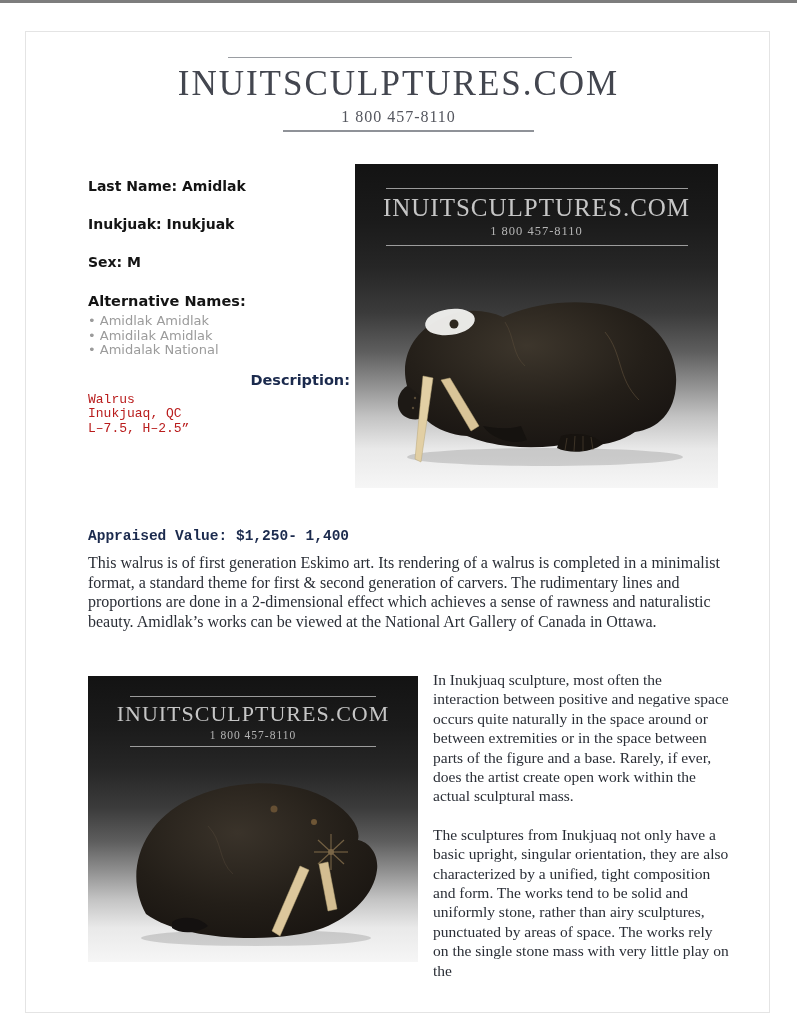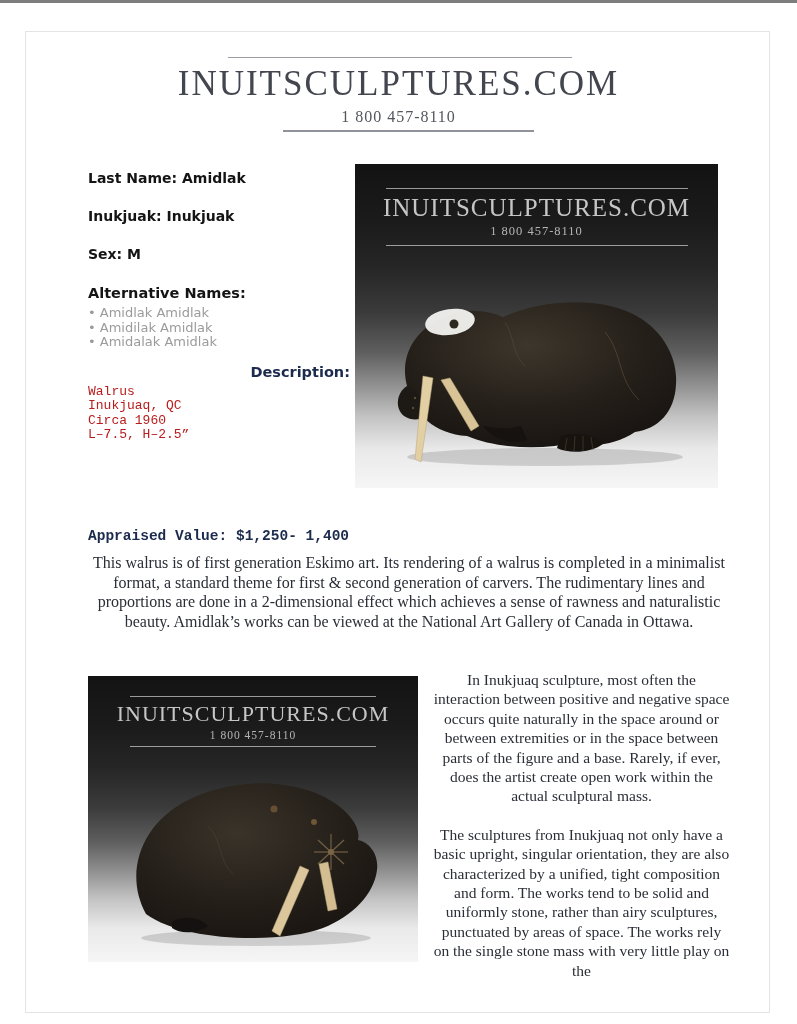--- a/index.html
+++ b/index.html
@@ -13,21 +13,21 @@
   
   .hdr-rule-top{position:absolute;left:228px;top:57px;width:344px;height:1px;background:#9a9da2;}
   .hdr-brand{position:absolute;left:0;top:64px;width:797px;text-align:center;
     font-family:"Liberation Serif",serif;font-size:35px;letter-spacing:2px;color:#43464f;}
   .hdr-phone{position:absolute;left:0;top:108px;width:797px;text-align:center;
     font-family:"Liberation Serif",serif;font-size:16px;letter-spacing:1px;color:#54565e;}
   .hdr-rule-bottom{position:absolute;left:283px;top:130px;width:251px;height:2px;background:#8f9298;}
 
   
   .details{position:absolute;left:88px;top:170px;width:262px;font-family:"DejaVu Sans",sans-serif;}
-  .field{font-size:14px;font-weight:bold;color:#141414;line-height:17px;margin:0 0 21px 0;}
+  .field{font-size:14px;font-weight:bold;color:#141414;line-height:17px;margin:8px 0 21px 0;}
   .alt-heading{font-size:14.5px;font-weight:bold;color:#141414;margin:9px 0 4px 0;line-height:18px;}
   .alt-item{font-size:13px;color:#9b9b9b;line-height:14.5px;}
   .alt-item::before{content:"• ";color:#9b9b9b;}
   .desc-heading{font-size:14.5px;font-weight:bold;color:#1b2a4d;margin:13px 0 4px 0;line-height:18px;text-align:right;}
   .desc-line{font-size:13px;color:#b91c1c;line-height:14.5px;font-family:Liberation Mono, monospace;}
 
   
   .photo{position:relative;overflow:hidden;
     background:linear-gradient(180deg,#131313 0%,#1b1b1b 18%,#262626 32%,#3b3b3b 46%,
       #5e5e5e 58%,#8f8f8f 68%,#c3c3c3 78%,#e9e9e9 88%,#f6f6f6 100%);}
@@ -43,21 +43,21 @@
   .photo1 .wm-brand{font-size:25px;margin-top:5px;}
   .photo1 .wm-phone{font-size:12.5px;margin-top:2px;margin-bottom:6px;}
   .photo2 .wm{padding-top:20px;}
   .photo2 .wm-rule{width:246px;}
   .photo2 .wm-brand{font-size:22px;margin-top:4px;}
   .photo2 .wm-phone{font-size:11.5px;margin-top:2px;margin-bottom:5px;}
 
   
   .appraised{position:absolute;left:88px;top:528px;font-family:Liberation Mono, monospace;
     font-size:14.5px;font-weight:bold;color:#1b2a4d;}
-  .body-copy{font-family:"Liberation Serif",serif;color:#2a2e36;text-align:center;}
+  .body-copy{font-family:"Liberation Serif",serif;color:#2a2e36;}
   .p1{position:absolute;left:88px;top:553px;width:642px;font-size:16px;line-height:19.6px;margin:0;}
   .section2{position:absolute;left:88px;top:670px;width:642px;}
   .section2 p{font-size:15.5px;line-height:19.4px;margin:0;}
   .section2 p.p2{margin-bottom:19px;}
 </style>
 </head>
 <body>
 
 <div class="topbar"></div>
 <div class="frame"></div>
@@ -68,26 +68,25 @@
 <div class="hdr-rule-bottom"></div>
 
 <div class="details">
   <div class="field">Last Name: Amidlak</div>
   <div class="field">Inukjuak: Inukjuak</div>
   <div class="field">Sex: M</div>
 
   <div class="alt-heading">Alternative Names:</div>
   <div class="alt-item">Amidlak Amidlak</div>
   <div class="alt-item">Amidilak Amidlak</div>
-  <div class="alt-item">Amidalak Amidlak</div>
+  <div class="alt-item">Amidalak National</div>
 
   <div class="desc-heading">Description:</div>
   <div class="desc-line">Walrus</div>
   <div class="desc-line">Inukjuaq, QC</div>
-  <div class="desc-line">Circa 1960</div>
   <div class="desc-line">L–7.5, H–2.5”</div>
 </div>
 
 <div class="photo photo1">
   <svg width="363" height="324" viewBox="0 0 363 324">
     <defs>
       <radialGradient id="g1" cx="45%" cy="30%" r="80%">
         <stop offset="0%" stop-color="#3d362c"></stop>
         <stop offset="55%" stop-color="#241f19"></stop>
         <stop offset="100%" stop-color="#161210"></stop>

